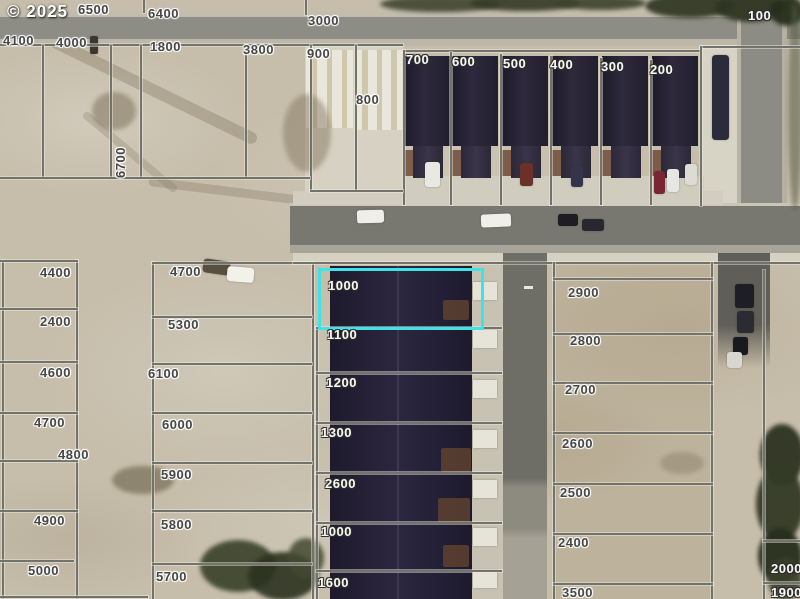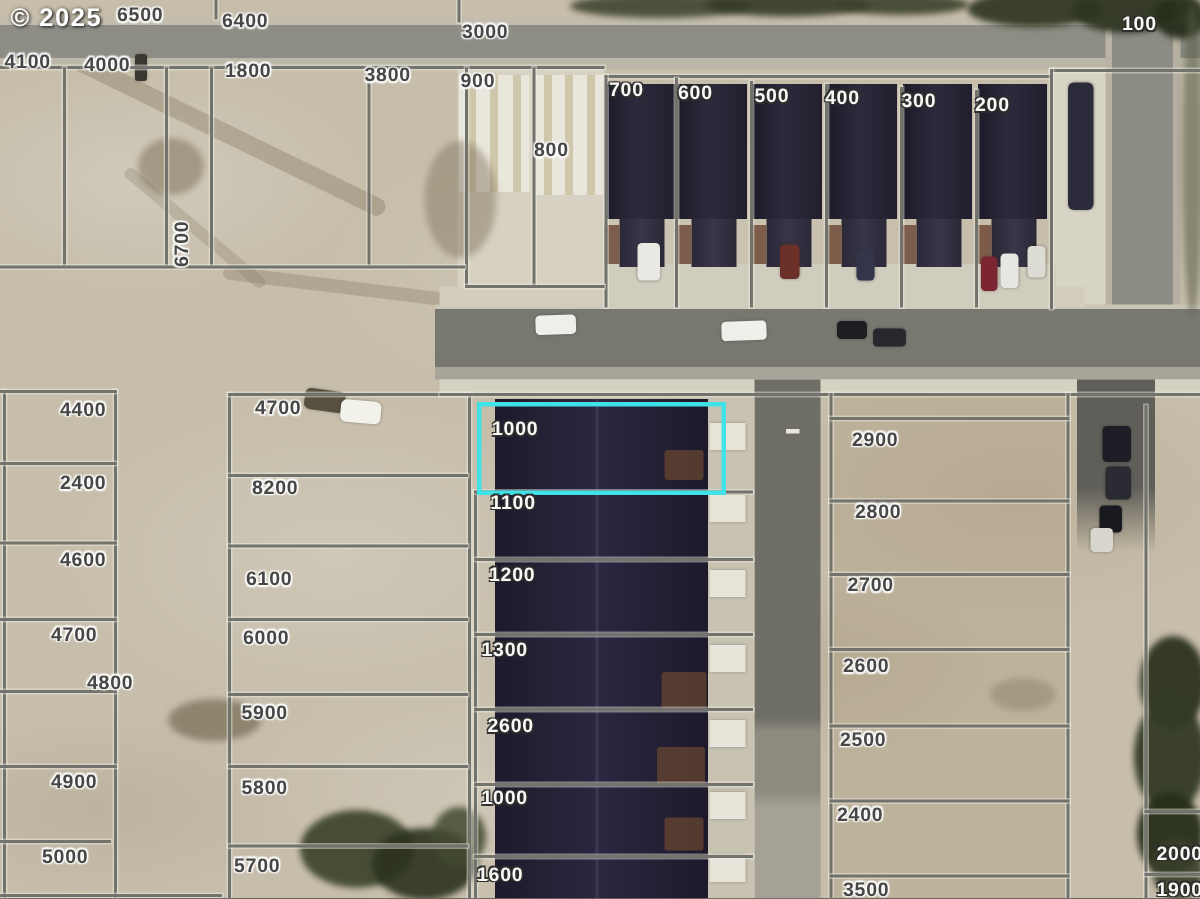--- a/index.html
+++ b/index.html
@@ -234,25 +234,25 @@
       <span class="lbl light" style="left: 503px; top: 57px;">500</span>
       <span class="lbl light" style="left: 550px; top: 58px;">400</span>
       <span class="lbl light" style="left: 601px; top: 60px;">300</span>
       <span class="lbl light" style="left: 650px; top: 63px;">200</span>
       <span class="lbl dark rot" style="left: 114px; top: 178px;">6700</span>
       <span class="lbl dark" style="left: 40px; top: 266px;">4400</span>
       <span class="lbl dark" style="left: 170px; top: 265px;">4700</span>
       <span class="lbl light" style="left: 328px; top: 279px;">1000</span>
       <span class="lbl dark" style="left: 568px; top: 286px;">2900</span>
       <span class="lbl dark" style="left: 40px; top: 315px;">2400</span>
-      <span class="lbl dark" style="left: 168px; top: 318px;">8200</span>
+      <span class="lbl dark" style="left: 168px; top: 318px;">5300</span>
       <span class="lbl light" style="left: 327px; top: 328px;">1100</span>
       <span class="lbl dark" style="left: 570px; top: 334px;">2800</span>
       <span class="lbl dark" style="left: 40px; top: 366px;">4600</span>
-      <span class="lbl dark" style="left: 164px; top: 367px; margin-top: 12px;">6100</span>
+      <span class="lbl dark" style="left: 148px; top: 367px;">6100</span>
       <span class="lbl light" style="left: 326px; top: 376px;">1200</span>
       <span class="lbl dark" style="left: 565px; top: 383px;">2700</span>
       <span class="lbl dark" style="left: 34px; top: 416px;">4700</span>
       <span class="lbl dark" style="left: 162px; top: 418px;">6000</span>
       <span class="lbl light" style="left: 321px; top: 426px;">1300</span>
       <span class="lbl dark" style="left: 562px; top: 437px; text-align: center;">2600</span>
       <span class="lbl dark" style="left: 34px; top: 448px; margin-left: 24px;">4800</span>
       <span class="lbl dark" style="left: 161px; top: 468px;">5900</span>
       <span class="lbl light" style="left: 325px; top: 477px;">2600</span>
       <span class="lbl dark" style="left: 560px; top: 486px;">2500</span>

